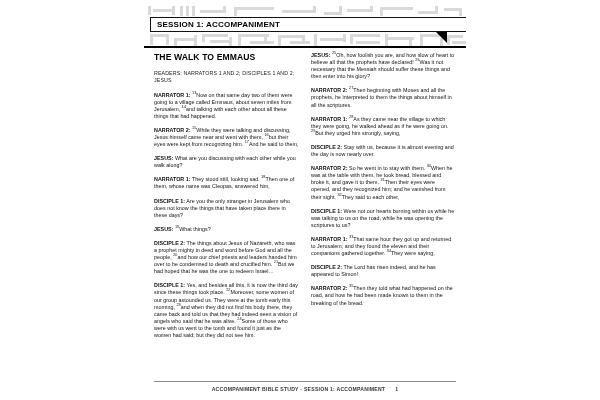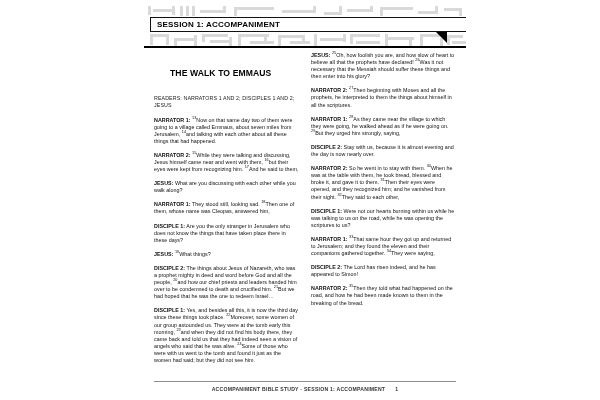--- a/index.html
+++ b/index.html
@@ -67,21 +67,21 @@
     box-sizing:border-box;
     display:flex;
     gap:12px;
   }
   .col{width:146px;}
 
   h1.doc-title{
     font-size:8.6px;
     font-weight:bold;
     line-height:10.5px;
-    margin:16px;
+    margin:0;
     color:#000;
     letter-spacing:.1px;
   }
   h1.doc-title .ref{display:block;}
 
   .readers{
     margin-top:7px;
     font-size:5.3px;
     line-height:7px;
     color:#222;

